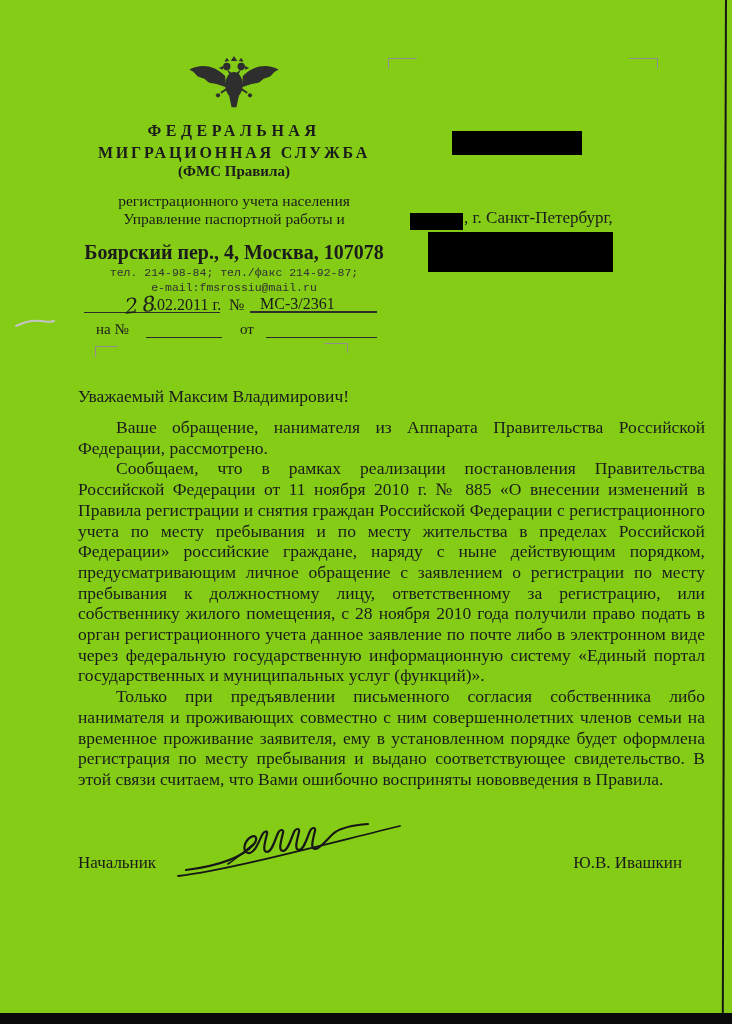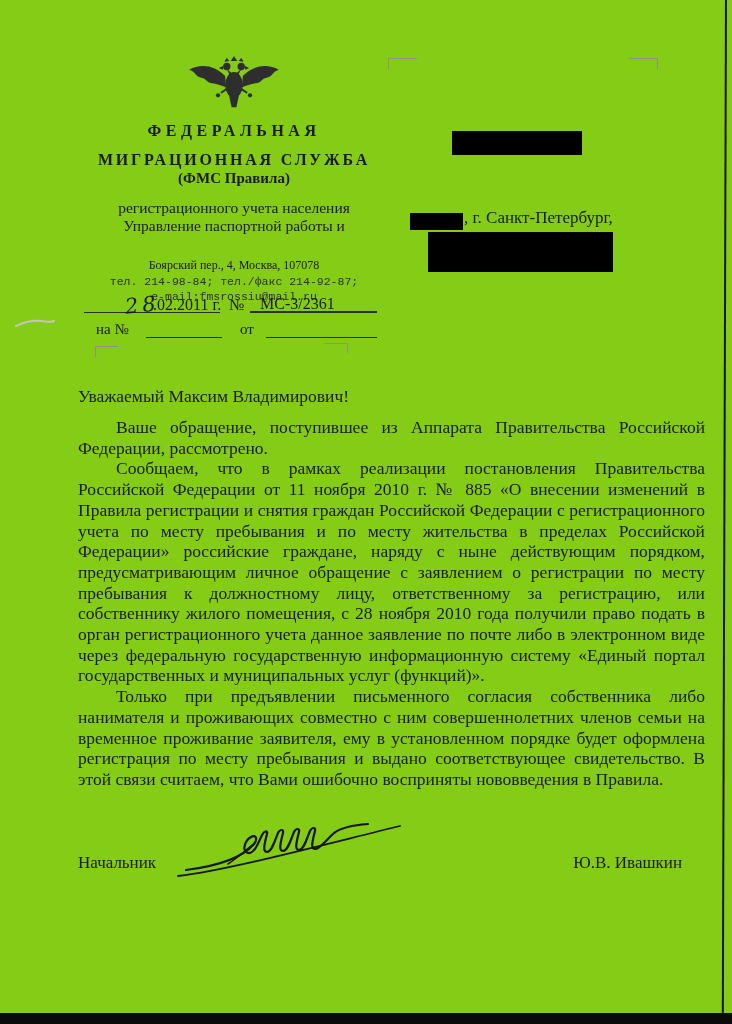--- a/index.html
+++ b/index.html
@@ -13,24 +13,24 @@
     margin: 0 auto;
   }
   
   .scan-bottom-bar { position: absolute; left: 0; top: 1013px; width: 732px; height: 11px; background: #0a0a0a; }
   .scan-right-line { position: absolute; left: 725px; top: -4px; width: 2px; height: 1020px; background: #161616; transform: rotate(0.18deg); transform-origin: top center; }
 
   
   .letterhead { position: absolute; left: 58px; top: 52px; width: 352px; text-align: center; }
   .emblem { display: inline-block; }
   .org1 { font-weight: bold; font-size: 16px; letter-spacing: 4.5px; margin-top: 5px; }
-  .org2 { font-weight: bold; font-size: 16px; letter-spacing: 2.8px; margin-top: 11px; }
+  .org2 { font-weight: bold; font-size: 16px; letter-spacing: 2.8px; margin-top: 4px; }
   .org3 { font-weight: bold; font-size: 15px; margin-top: 1px; }
   .dept { font-size: 15.5px; line-height: 17.5px; margin-top: 12px; }
-  .address { font-size: 12px; font-weight: normal; margin-top: 24px; }
+  .address { font-size: 20px; font-weight: bold; margin-top: 14px; }
   .contact { font-family: Liberation Mono, monospace; font-size: 11.5px; line-height: 13px; color: #303030; margin-top: 2px; white-space: nowrap; }
   .u-line { position: absolute; border-bottom: 1.5px solid #2d2d2d; height: 0; }
   .u-thick { border-bottom-width: 2.5px; }
   .ref-text { position: absolute; font-size: 16px; white-space: nowrap; }
   .hw-day { position: absolute; font-size: 21px; font-style: italic; transform: rotate(-6deg); letter-spacing: 4px; font-family: "DejaVu Serif", serif; }
   .small-ref { font-size: 15px; }
 
   
   .bracket { position: absolute; }
   .b-left  { border-top: 1px solid #8f8f8f; border-left: 1px solid #8f8f8f; }
@@ -111,21 +111,21 @@
   <div class="u-line" style="left:146px; top:337px; width:76px;"></div>
   <div class="ref-text small-ref" style="left:240px; top:321px;">от</div>
   <div class="u-line" style="left:266px; top:337px; width:111px;"></div>
 
   <svg class="pencil-mark" width="42" height="18" viewBox="0 0 42 18" aria-hidden="true">
     <path d="M2 12 C 10 8 20 6 28 7 C 33 8 38 8 40 7" stroke="#c4c4c4" stroke-width="2" fill="none" stroke-linecap="round"></path>
   </svg>
 
   <div class="salutation">Уважаемый Максим Владимирович!</div>
   <div class="body-text">
-      <p class="para">Ваше обращение, поступившее из Аппарата Правительства Российской Федерации, рассмотрено.</p>
+      <p class="para">Ваше обращение, нанимателя из Аппарата Правительства Российской Федерации, рассмотрено.</p>
       <p class="para">Сообщаем, что в рамках реализации постановления Правительства Российской Федерации от 11 ноября 2010 г. № 885 «О внесении изменений в Правила регистрации и снятия граждан Российской Федерации с регистрационного учета по месту пребывания и по месту жительства в пределах Российской Федерации» российские граждане, наряду с ныне действующим порядком, предусматривающим личное обращение с заявлением о регистрации по месту пребывания к должностному лицу, ответственному за регистрацию, или собственнику жилого помещения, с 28 ноября 2010 года получили право подать в орган регистрационного учета данное заявление по почте либо в электронном виде через федеральную государственную информационную систему «Единый портал государственных и муниципальных услуг (функций)».</p>
       <p class="para">Только при предъявлении письменного согласия собственника либо нанимателя и проживающих совместно с ним совершеннолетних членов семьи на временное проживание заявителя, ему в установленном порядке будет оформлена регистрация по месту пребывания и выдано соответствующее свидетельство. В этой связи считаем, что Вами ошибочно восприняты нововведения в Правила.</p>
     </div>
 
   <div class="signoff">
     <span>Начальник</span>
     <span>Ю.В. Ивашкин</span>
   </div>
   <svg class="signature" width="240" height="60" viewBox="0 0 240 60" aria-hidden="true">
     <g stroke="#161616" stroke-width="2.2" fill="none" stroke-linecap="round">

